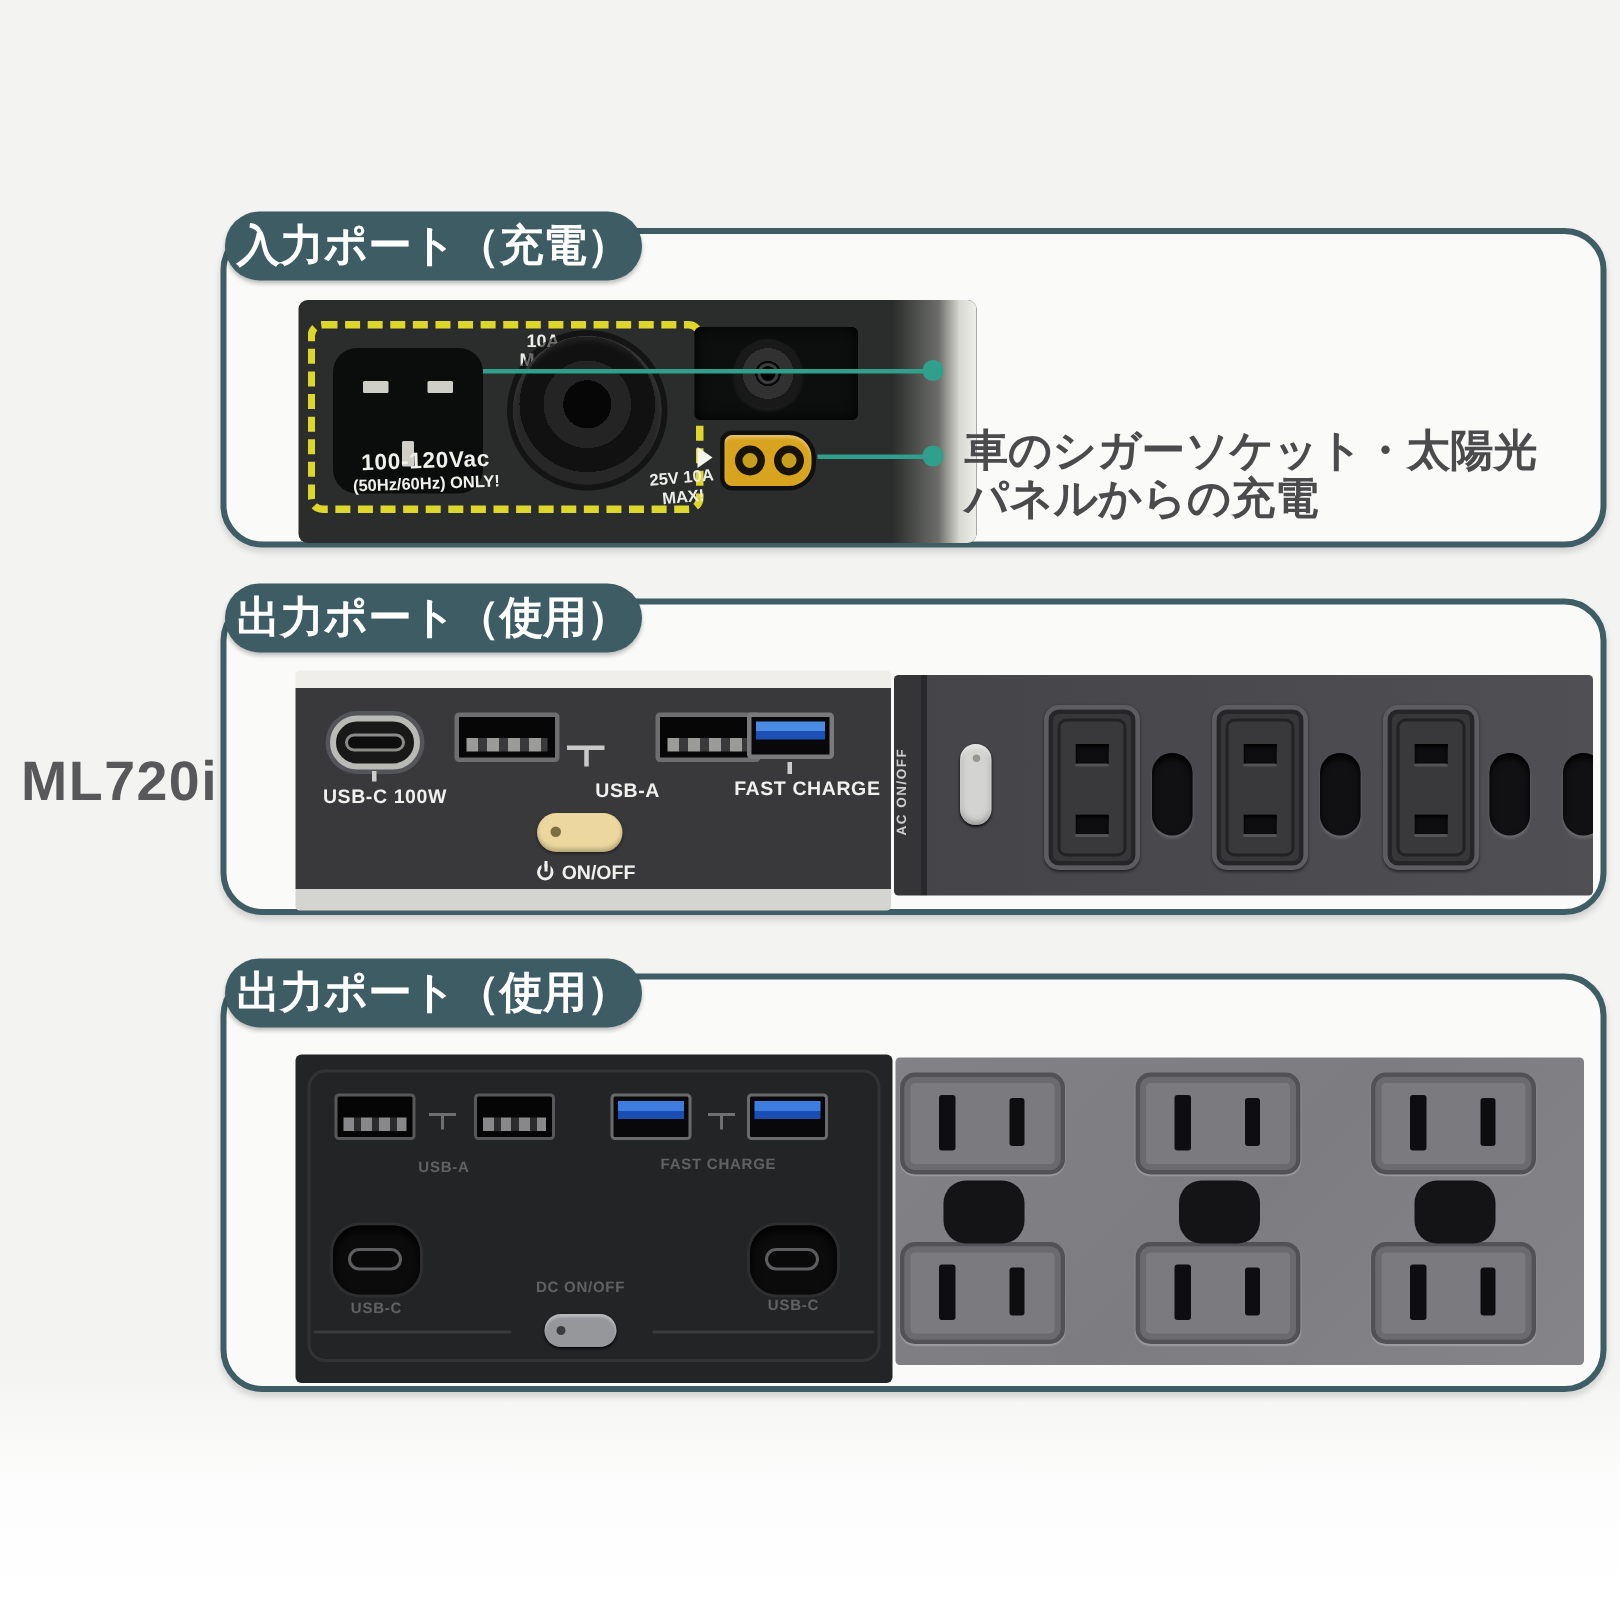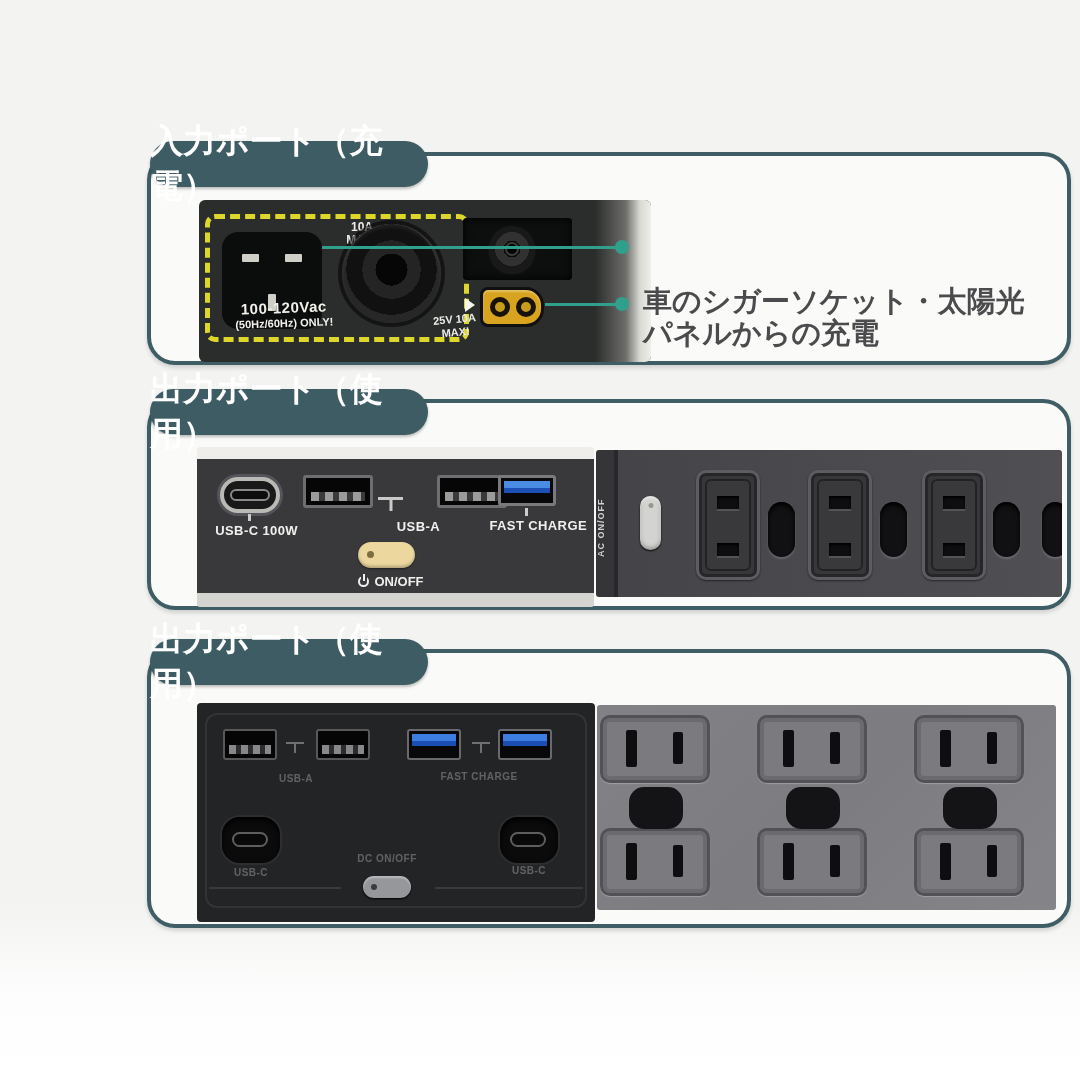--- a/index.html
+++ b/index.html
@@ -7,21 +7,21 @@
     background:linear-gradient(180deg,#f3f3f1 0%,#f3f3f1 84%,#fdfdfd 92%,#ffffff 100%);
     font-family:"Liberation Sans","DejaVu Sans",sans-serif;}
 
   
   .card{position:absolute;left:147px;width:924px;background:#fafaf8;border:4px solid #3e5d65;
     border-radius:28px;box-shadow:0 3px 4px rgba(0,0,0,.14);box-sizing:border-box;}
   #card-input{top:152px;height:213px;}
   #card-720{top:399px;height:211px;}
   #card-1260{top:649px;height:279px;}
   .badge{position:absolute;width:278px;height:46px;background:#3e5c64;color:#fff;border-radius:23px;
-    font-size:33px;font-weight:bold;display:flex;align-items:center;justify-content:center;
+    font-size:29px;font-weight:bold;display:flex;align-items:center;justify-content:center;
     z-index:6;box-shadow:0 2px 3px rgba(0,0,0,.25);letter-spacing:0px;}
   #badge-input{left:150px;top:141px;}
   #badge-720{left:150px;top:389px;}
   #badge-1260{left:150px;top:639px;}
   .model{position:absolute;font-size:37px;font-weight:bold;color:#58585a;letter-spacing:1px;}
   #model-720{left:14px;top:500px;}
   #model-1260{left:4px;top:782px;}
   .pre{white-space:pre-line;}
 
   
@@ -231,20 +231,21 @@
 
   <div class="conn" id="conn2"></div>
   <div class="conn-dot" id="dot2"></div>
   <div class="ann pre" id="ann2">車のシガーソケット・太陽光
 パネルからの充電</div>
 
   <div class="card" id="card-720"></div>
   <div class="badge" id="badge-720">
     <span>出力ポート（使用）</span>
   </div>
+  <div class="model" id="model-720">ML720i</div>
 
   <div id="photo-720-usb">
     <div class="usbc-720"></div>
     <div class="tick" id="tick-usbc"></div>
     <div class="plabel" id="lbl-usbc">USB-C 100W</div>
     <div class="usba" id="usba1"></div>
     <div class="usba" id="usba2"></div>
     <div class="tmark" id="tmark-720"></div>
     <div class="plabel" id="lbl-usba-720">USB-A</div>
     <div class="usbfast"></div>

